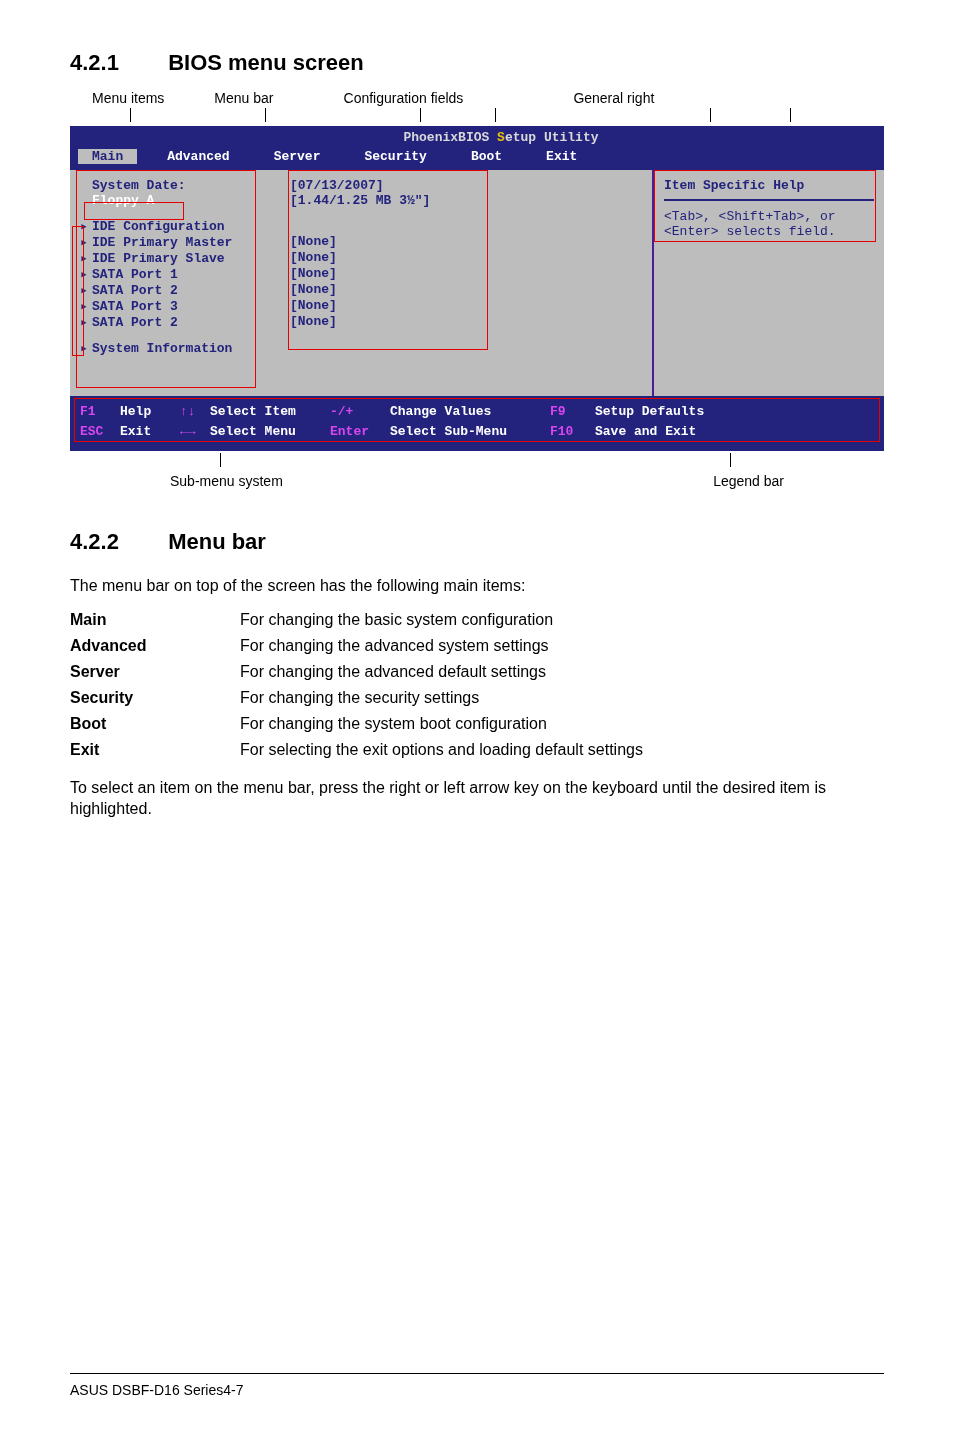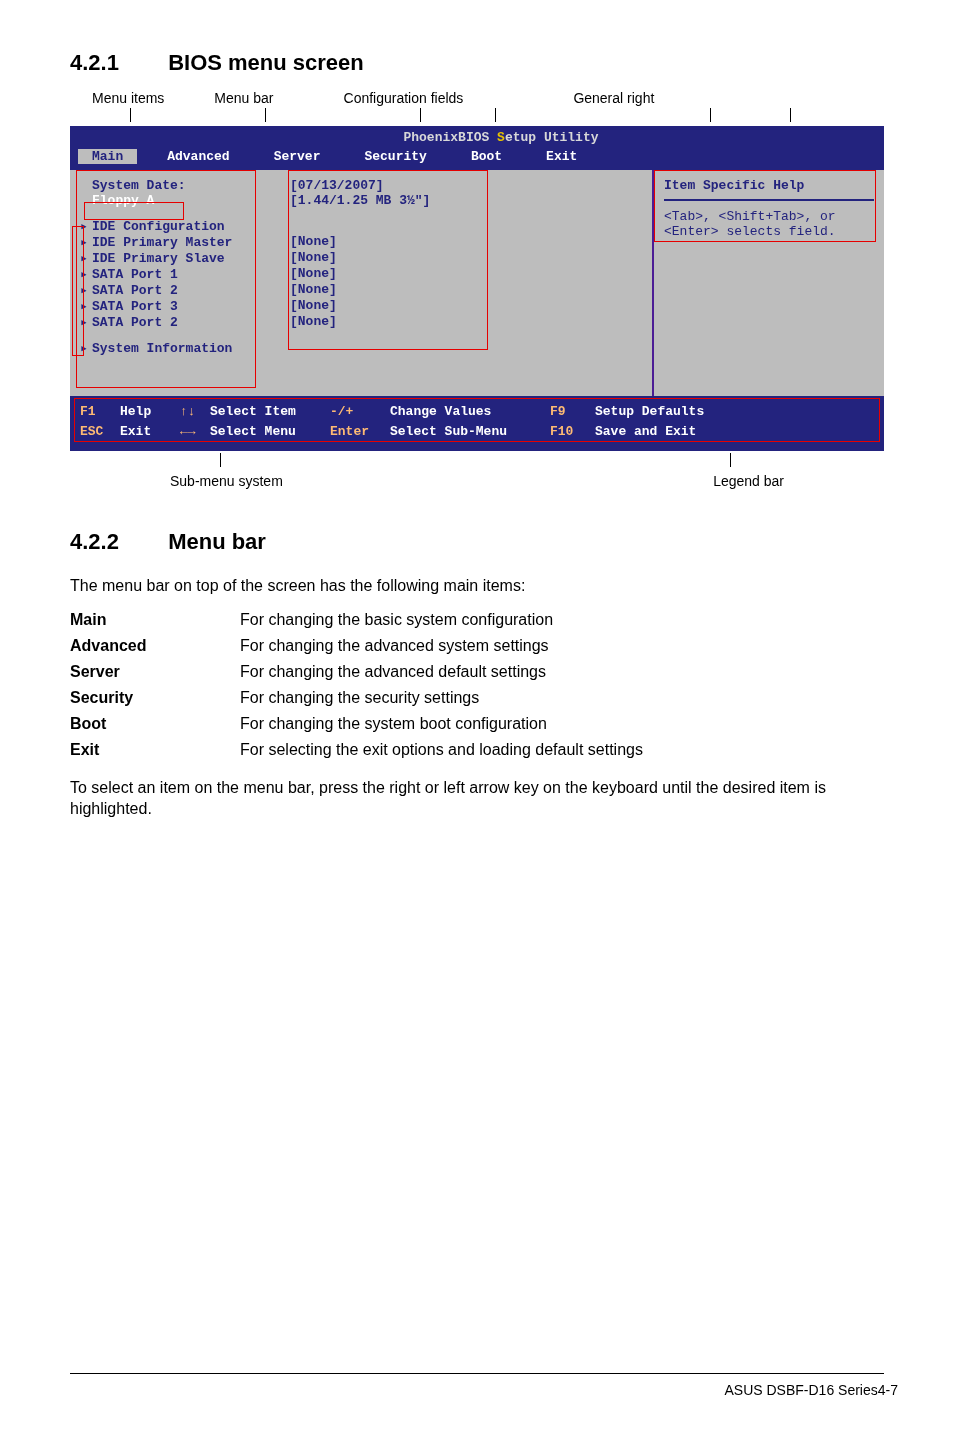--- a/index.html
+++ b/index.html
@@ -95,21 +95,21 @@
     border-bottom: 2px solid #23237e;
     margin-bottom: 8px;
   }
   .bios .legend {
     background: #23237e;
     color: #ffffff;
     padding: 6px 10px 10px 10px;
     line-height: 1.5;
     font-weight: bold;
   }
-  .bios .legend .cyan { color: #fdba74; }
+  .bios .legend .cyan { color: #d946ef; }
   .bios .legend .row2 { display:flex; }
   .bios .legend .cell { display:inline-block; }
 
   .diagram-labels-bottom {
     display: flex;
     font-size: 14px;
     margin-top: 4px;
     justify-content: space-between;
     width: 814px;
   }
@@ -120,21 +120,21 @@
   table.defs td { padding: 4px 0; vertical-align: top; }
   table.defs td.term { font-weight: bold; width: 170px; }
   .after-table { font-size: 16px; line-height: 1.35; margin-top: 14px; }
 
   .footer {
     position: absolute;
     bottom: 40px;
     left: 70px;
     right: 56px;
     display: flex;
-    justify-content: flex-end;
+    justify-content: flex-start;
     font-size: 14px;
     border-top: 0;
   }
   .footer-line {
     position: absolute;
     bottom: 64px;
     left: 70px;
     right: 70px;
     height: 1px;
     background: #000;

